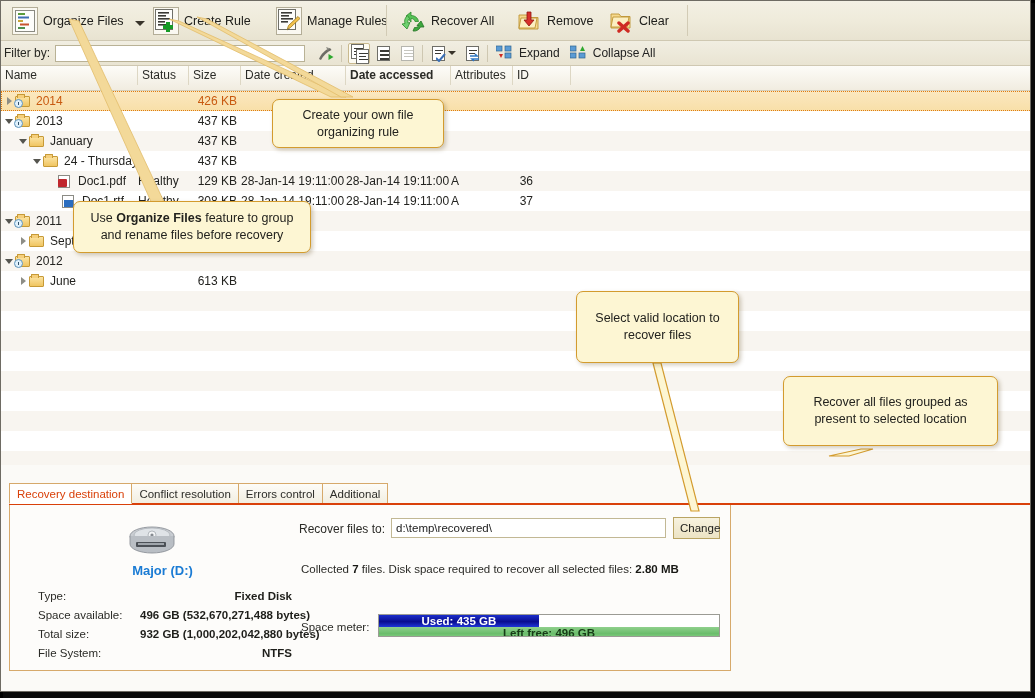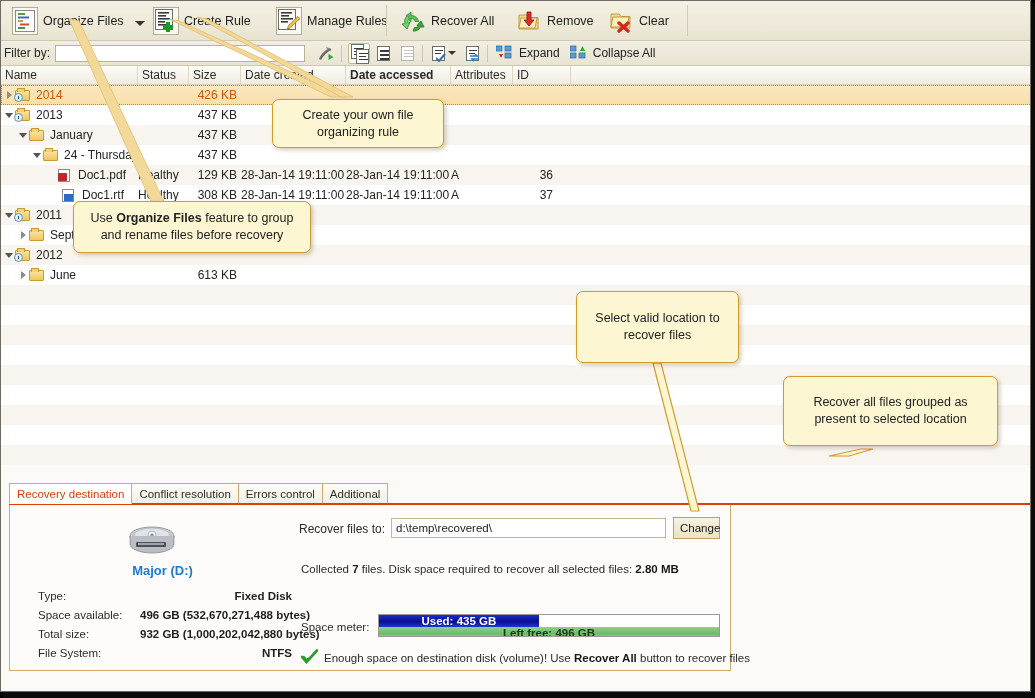--- a/index.html
+++ b/index.html
@@ -70,21 +70,21 @@
   .mini-doc.grey { border-color:#b5b5ae; }
   .mini-doc i { position:absolute;left:2px;height:1px;background:#3a3a36;display:block; }
   .mini-doc.grey i { background:#c6c6bf; }
 
   
   #tree-wrap {
     position:absolute; left:0; top:65px; width:1031px; height:398px;
     background:#fff; border-bottom:1px solid #cfc8b2;
   }
   #colheader {
-    position:relative; height:19px; width:100%;
+    position:relative; height:25px; width:100%;
     background:linear-gradient(to bottom,#fdfcf8,#f1ece0);
     border-bottom:1px solid #d5cfbb;
   }
   .col {
     position:absolute; top:0; height:19px; line-height:19px;
     font-size:12px; color:#2b2b27; padding-left:4px;
     border-right:1px solid #ddd7c4; overflow:hidden; white-space:nowrap;
   }
   #rows { position:relative; }
   .row {
@@ -98,21 +98,21 @@
     color:#c85a10;
   }
   .row.sel .c-size, .row.sel .c-name { color:#c85a10; }
   .cell { position:absolute; top:0; height:20px; overflow:hidden; white-space:nowrap; }
   .c-name { left:0; display:flex; align-items:center; }
   .c-status { left:137px; }
   .c-size   { left:188px; width:48px; text-align:right; }
   .c-dc     { left:240px; }
   .c-da     { left:345px; }
   .c-attr   { left:450px; }
-  .c-id     { left:512px; width:40px; text-align:right; }
+  .c-id     { left:492px; width:40px; text-align:right; }
 
   .twisty { width:11px;height:20px;flex:0 0 11px;position:relative; }
   .twisty.closed::before{
     content:"";position:absolute;left:3px;top:6px;width:0;height:0;
     border-top:4px solid transparent;border-bottom:4px solid transparent;border-left:5px solid #8d8d85;
   }
   .twisty.open::before{
     content:"";position:absolute;left:1px;top:8px;width:0;height:0;
     border-left:4px solid transparent;border-right:4px solid transparent;border-top:5px solid #55554f;
   }
@@ -626,29 +626,20 @@
     <div id="collected" style="top:98px;">
       <span>Collected </span><b>7</b><span> files. Disk space required to recover all selected files: </span><b>2.80 MB</b>
     </div>
 
     <span id="sm-label" style="top:156px;">Space meter:</span>
     <div id="sm-bar" style="top:149px;flex-direction:column;">
       <div id="sm-used" style="width: 47%;">Used: 435 GB</div>
       <div id="sm-free">Left free: 496 GB</div>
     </div>
 
-    <div id="ok-row" style="top:184px;">
-      <span>
-        <svg width="17" height="15" viewBox="0 0 17 15">
-          <path d="M1 8 L5.5 12.5 L15.5 1.5 L13.5 5.5 L5.5 9.5 L3 6.5 Z" fill="#2a9d2a"></path>
-          <path d="M1 8 L5.5 13 L16 1.5" stroke="#2a9d2a" stroke-width="2.6" fill="none" stroke-linecap="round"></path>
-        </svg>
-      </span>
-      <span id="ok-text"><span>Enough space on destination disk (volume)! Use </span><b>Recover All</b><span> button to recover files</span></span>
-    </div>
 
   </div>
 
   <svg class="lead-poly" style="left:0;top:0;width:1031px;height:692px;">
 
     <polygon points="68,18 78,20 165,205 152,205" fill="#f3d999" stroke="#e2bd6a" stroke-width="0.8"></polygon>
 
     <polygon points="168,18 178,20 345,96 330,96" fill="#f3d999" stroke="#e2bd6a" stroke-width="0.8"></polygon>
     <polygon points="196,16 206,18 352,96 340,96" fill="#f3d999" stroke="#e2bd6a" stroke-width="0.8"></polygon>
 

